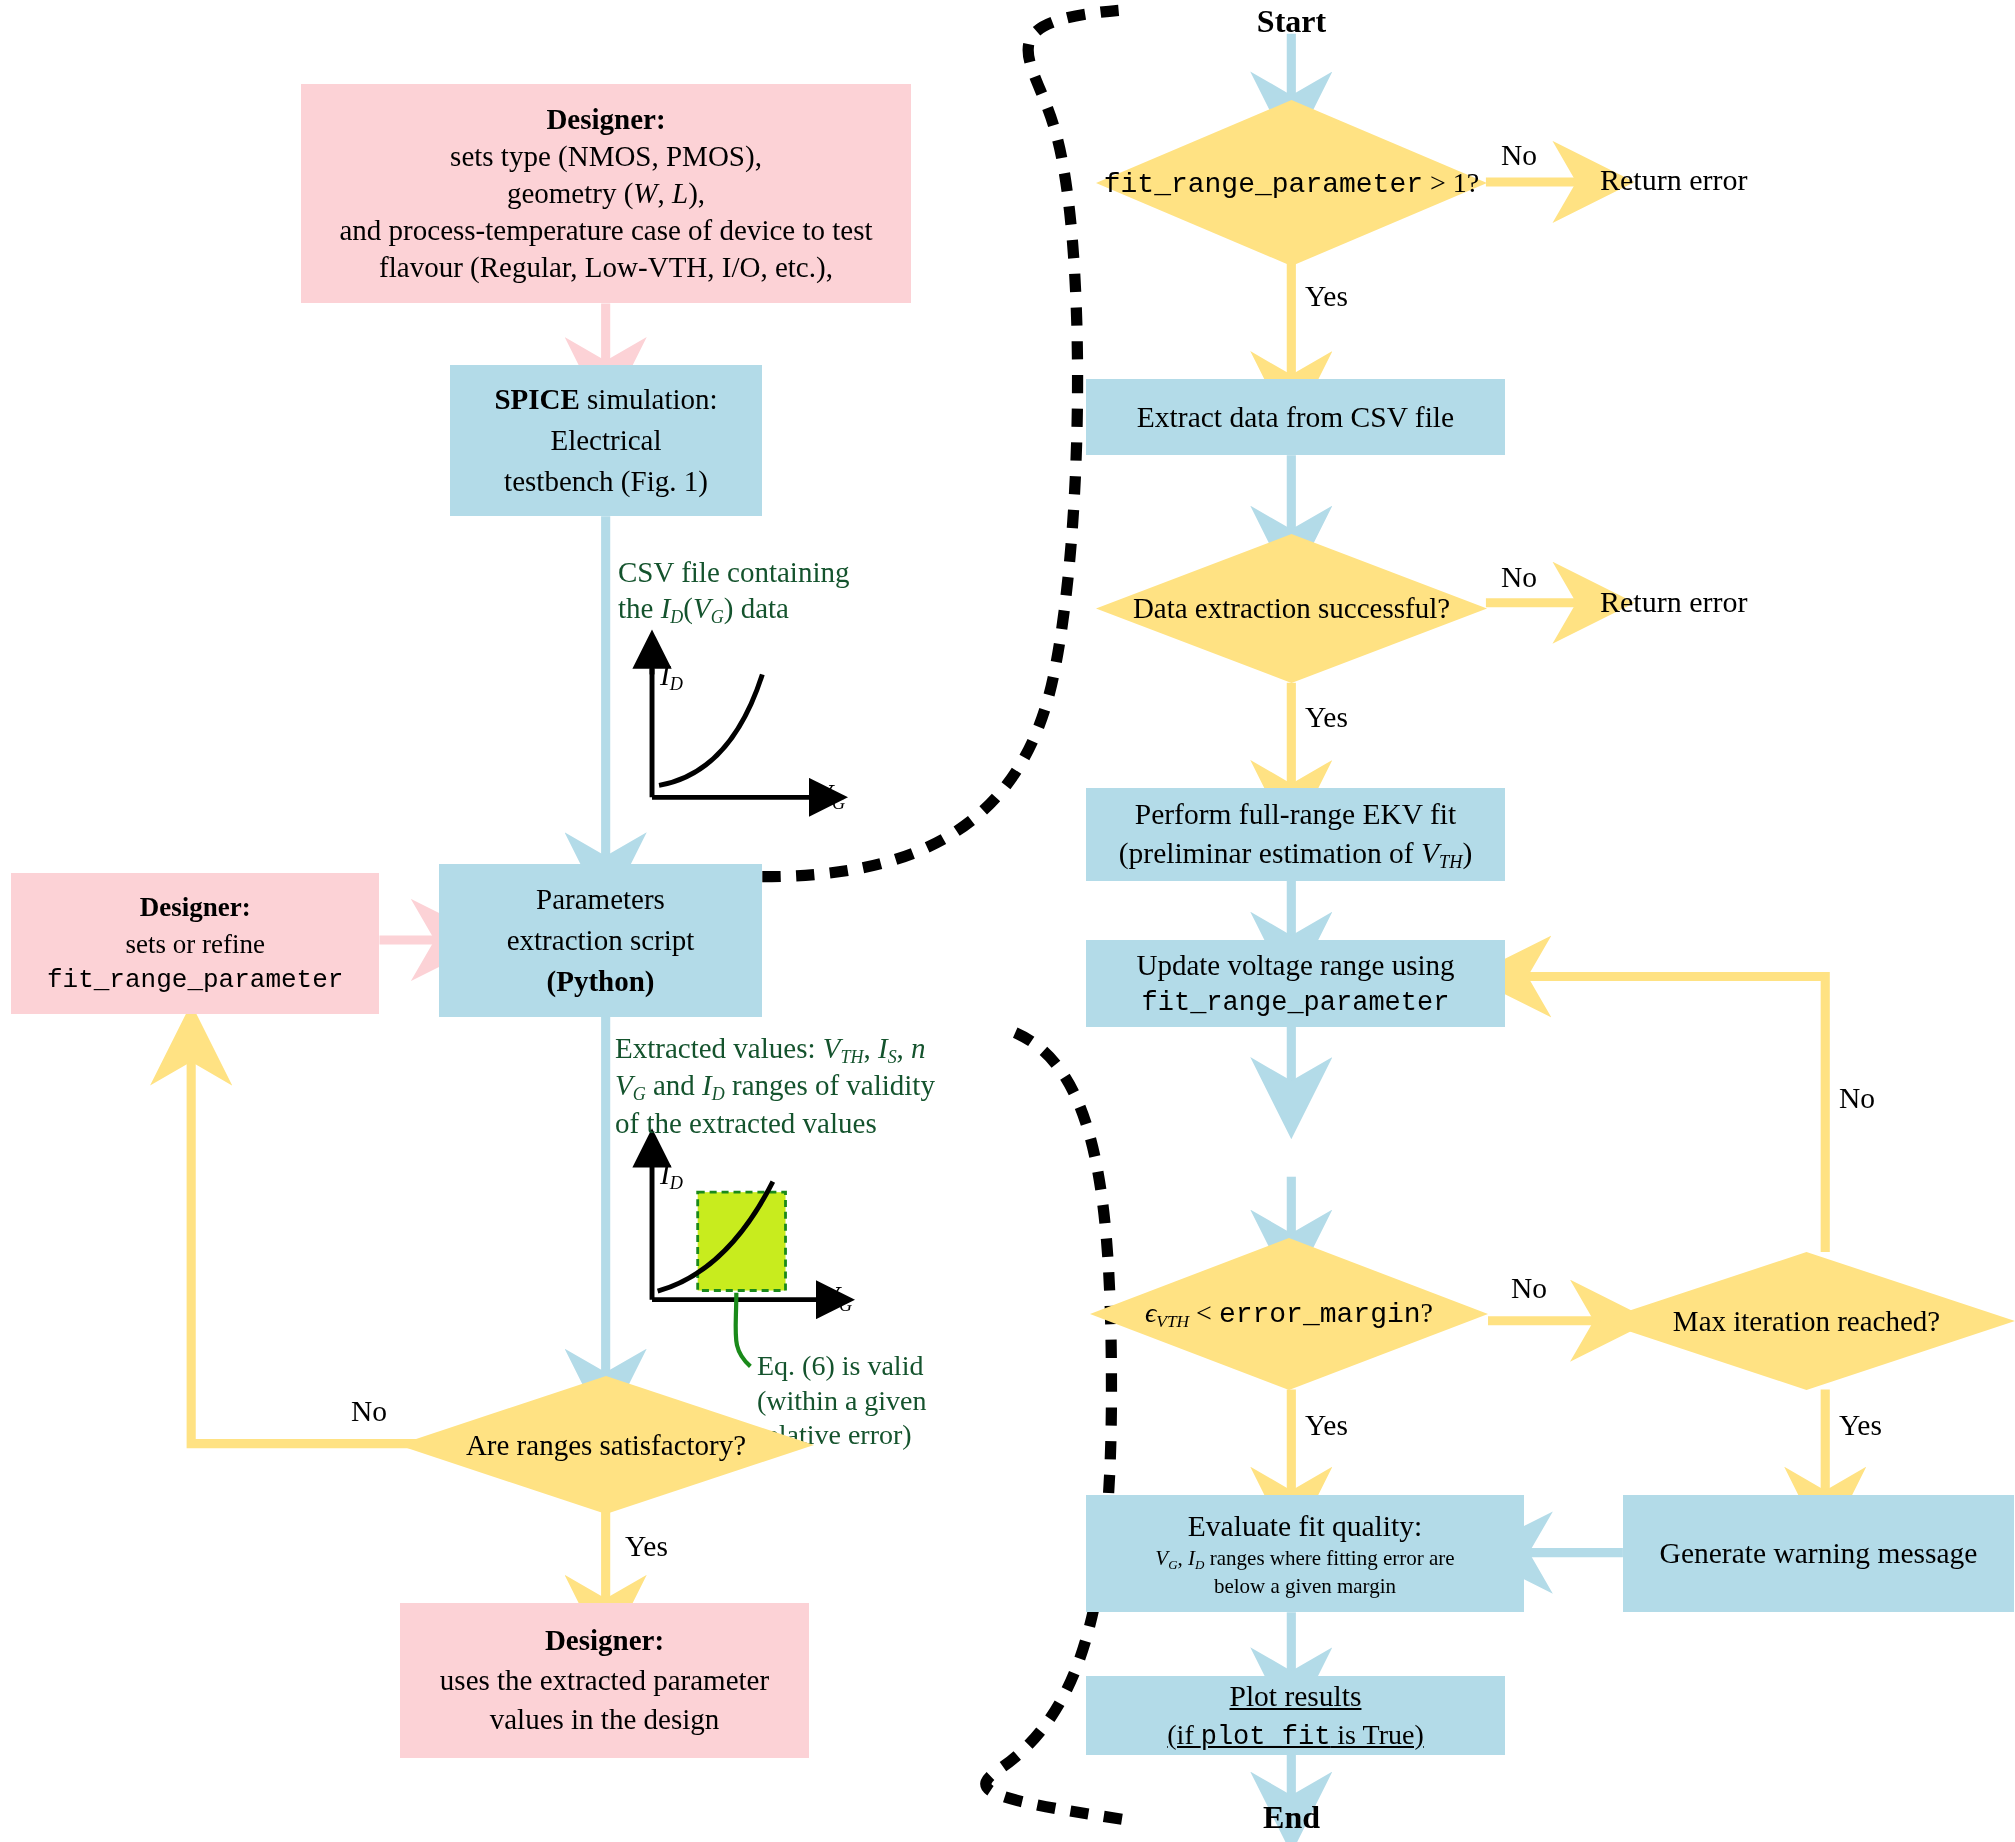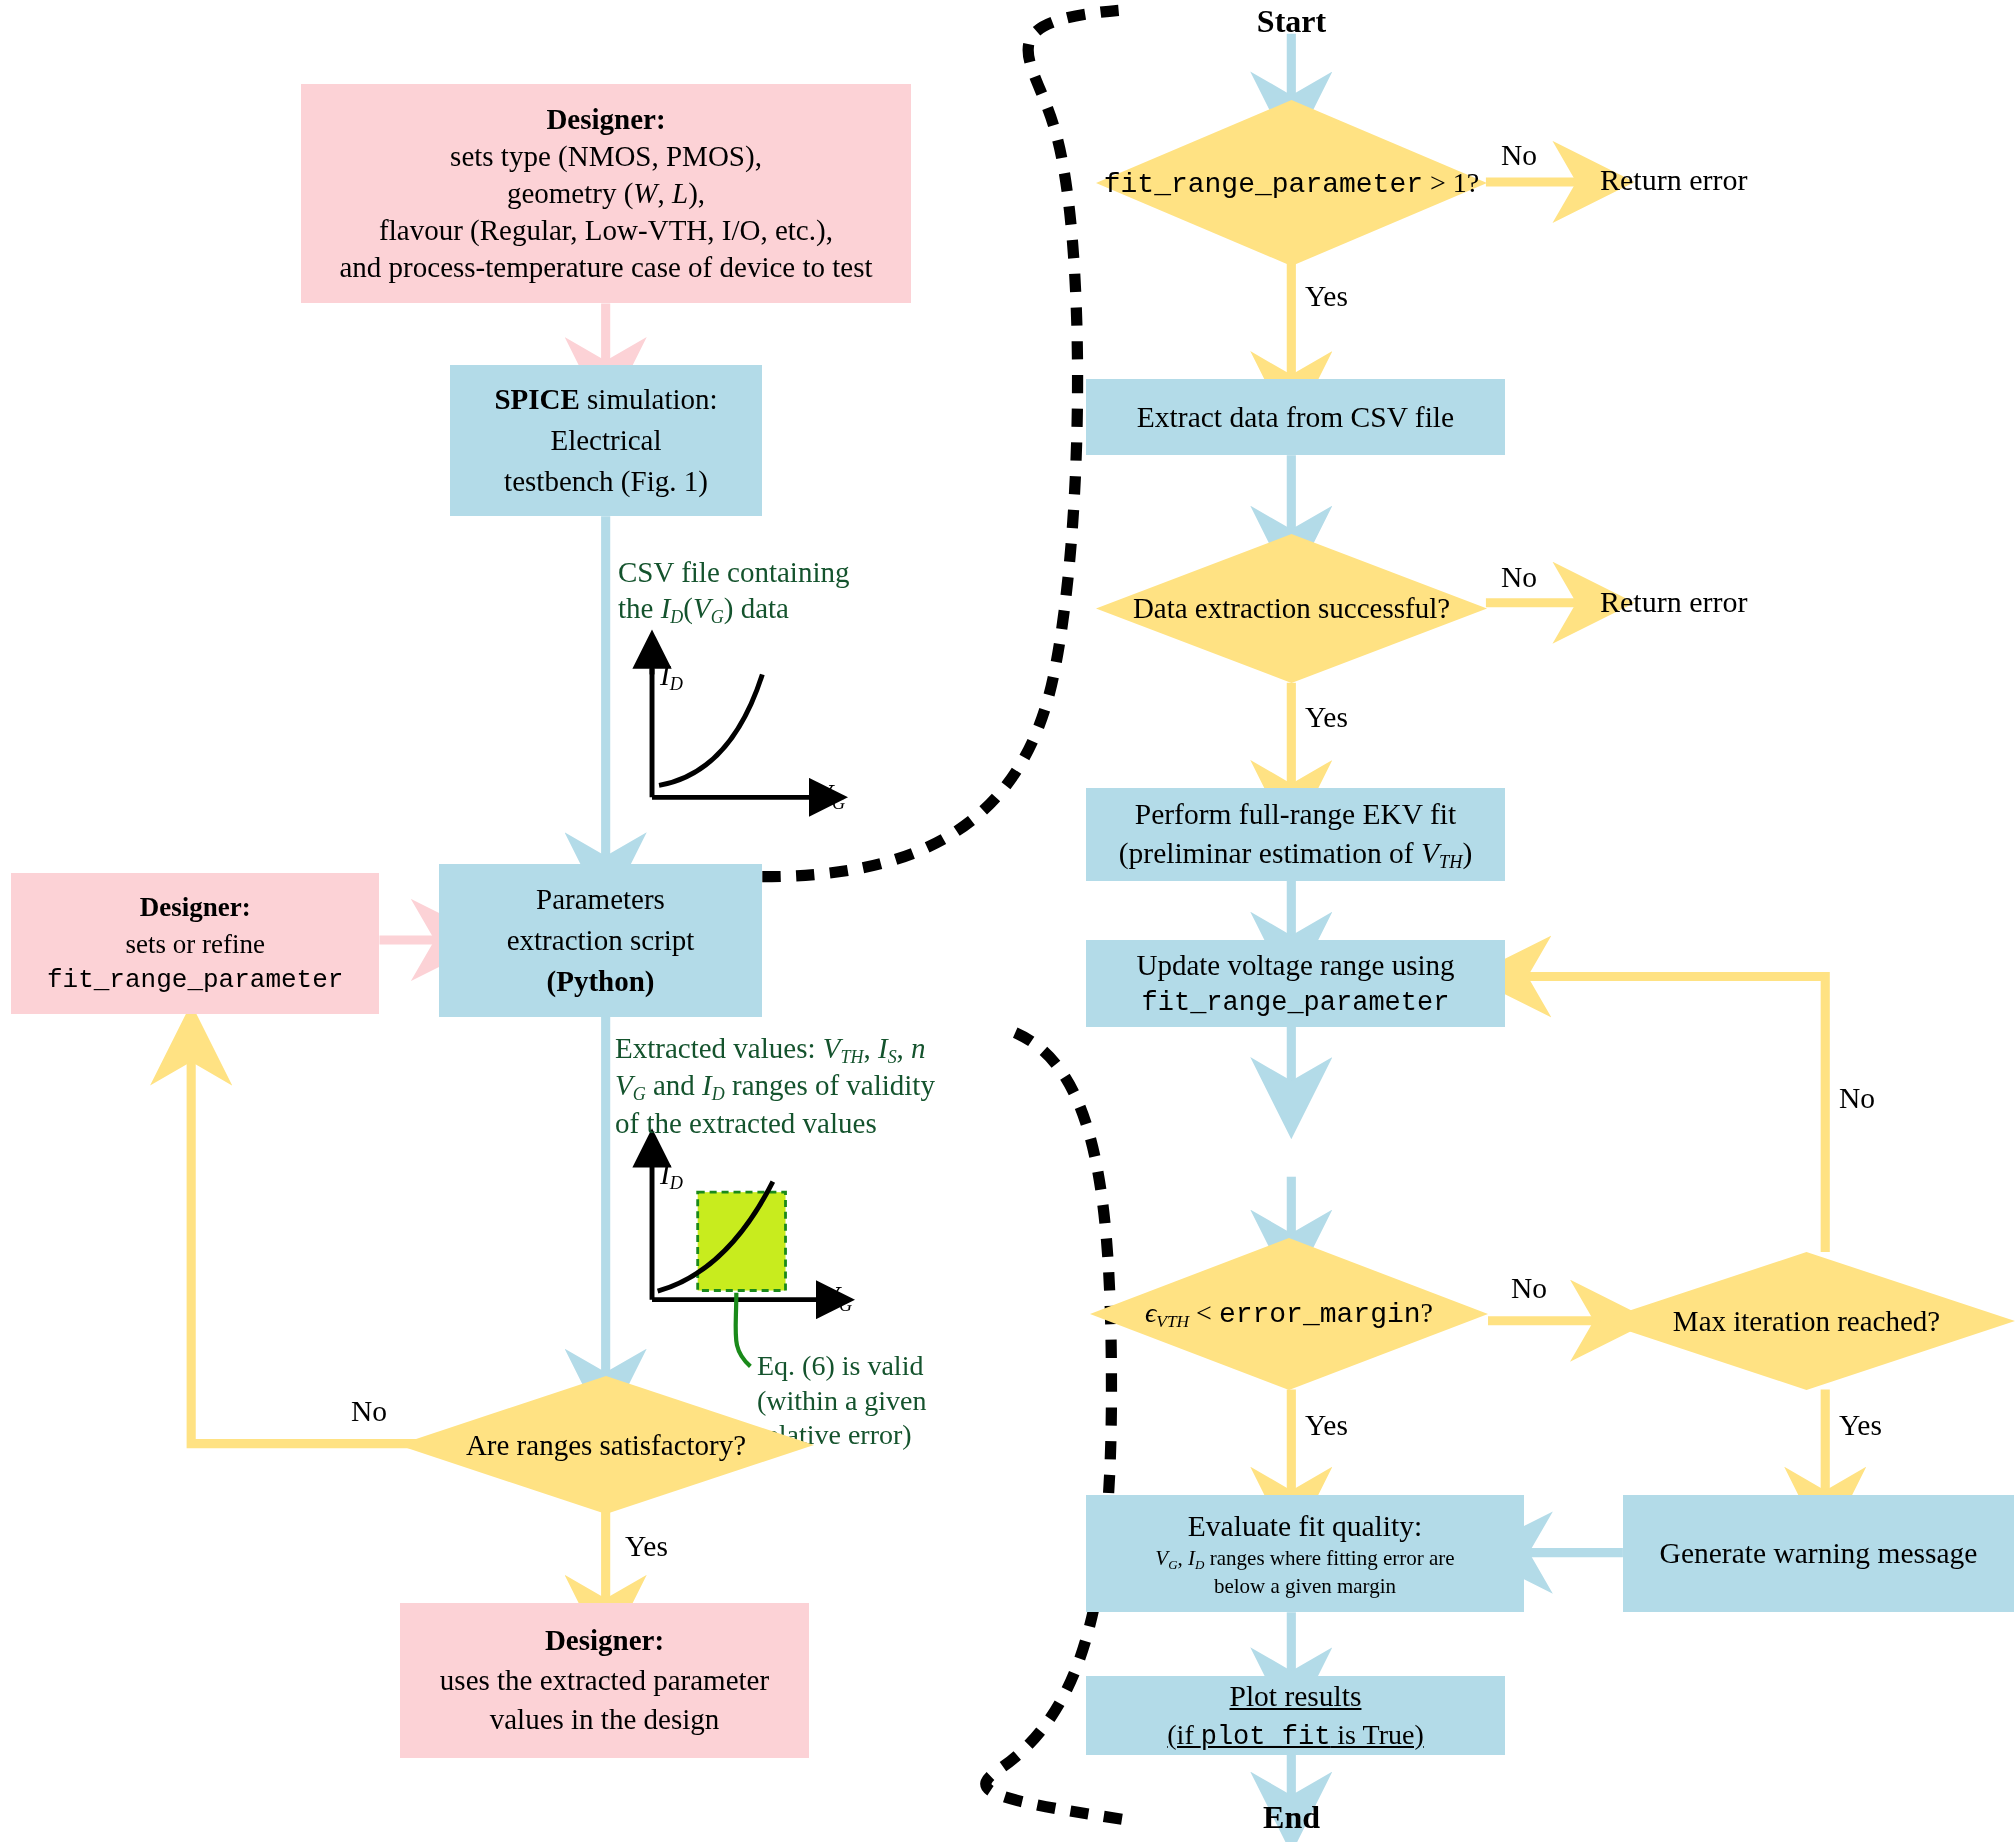--- a/index.html
+++ b/index.html
@@ -85,22 +85,22 @@
     <line x1="1838" y1="2495" x2="1838" y2="2562" stroke="#b3dbe8" stroke-width="13" marker-end="url(#mBlue)"></line>
 
     <path d="M1085 1248 C1300 1248 1455 1180 1500 960 C1545 740 1545 320 1500 180 C1470 80 1400 30 1600 14" fill="none" stroke="#000" stroke-width="16" stroke-dasharray="26 22" stroke-linecap="butt"></path>
     <path d="M1445 1470 C1560 1520 1582 1700 1582 1980 C1582 2280 1540 2440 1420 2520 C1380 2548 1400 2560 1600 2590" fill="none" stroke="#000" stroke-width="16" stroke-dasharray="26 22" stroke-linecap="butt"></path>
   </svg>
 
   <div class="node designer" style="left:301px;top:84px;width:610px;height:219px;font-size:29px;line-height:1.28;">
     <div class="bold">Designer:</div>
     <div>sets type (NMOS, PMOS),</div>
     <div>geometry (<span class="ital">W</span>, <span class="ital">L</span>),</div>
+    <div>and process-temperature case of device to test</div>
     <div>flavour  (Regular, Low-VTH, I/O, etc.),</div>
-    <div>and process-temperature case of device to test</div>
   </div>
 
   <div class="node proc" style="left:450px;top:365px;width:312px;height:151px;font-size:29px;line-height:1.42;">
     <div><span class="bold">SPICE</span><span> simulation:</span></div>
     <div>Electrical</div>
     <div>testbench (Fig. 1)</div>
   </div>
 
   <div class="ann" style="left:618px;top:555px;width:302px;font-size:29px;">
     <div>CSV file containing</div>

